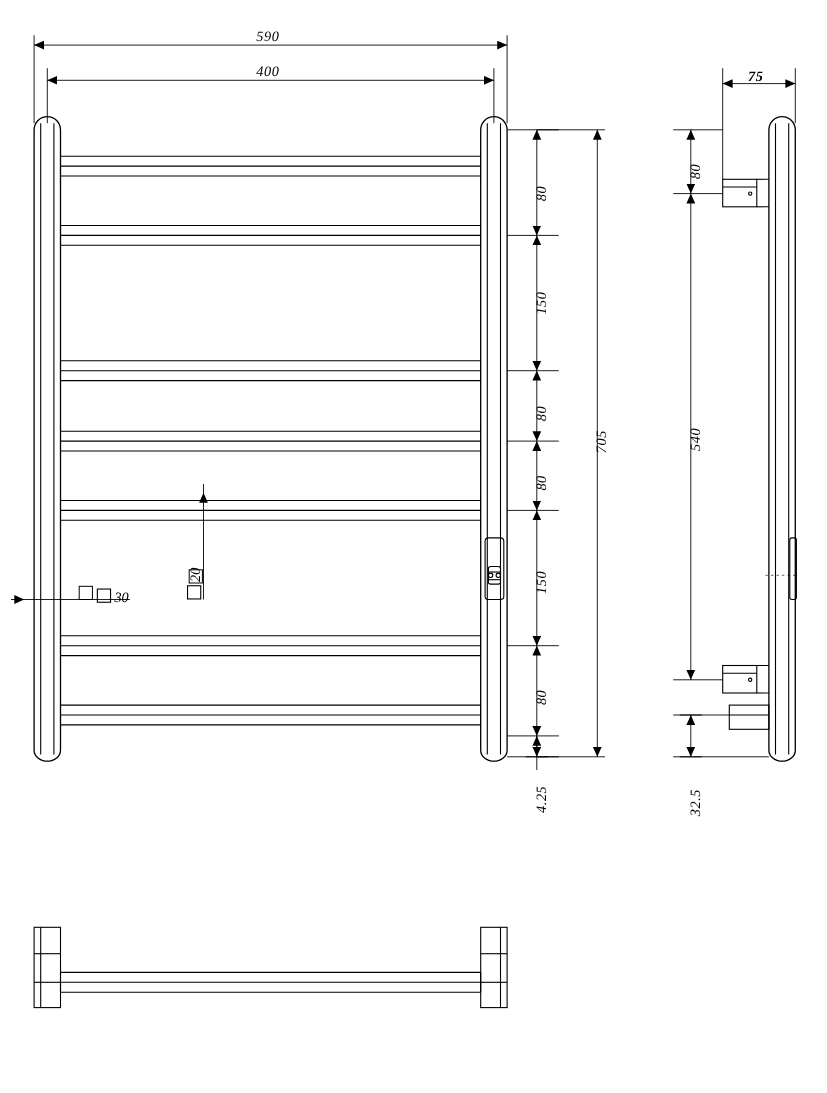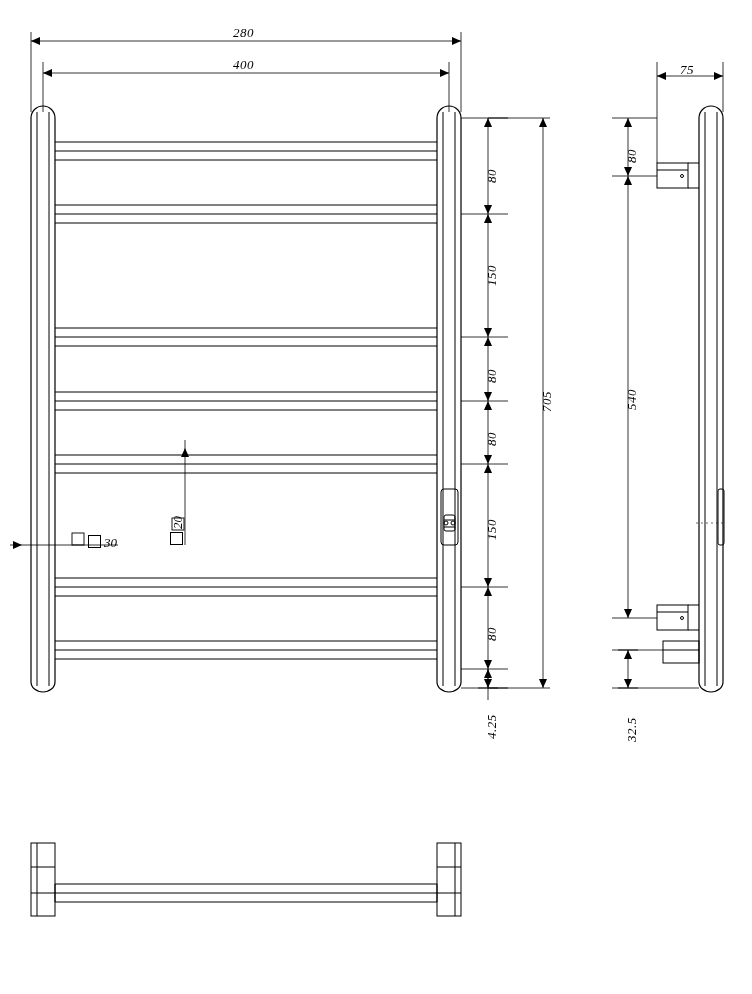--- a/index.html
+++ b/index.html
@@ -221,32 +221,32 @@
       <line x1="55" y1="884" x2="437" y2="884"></line>
       <line x1="55" y1="893" x2="437" y2="893"></line>
       <line x1="55" y1="902" x2="437" y2="902"></line>
       <line x1="55" y1="884" x2="55" y2="902"></line>
       <line x1="437" y1="884" x2="437" y2="902"></line>
     </g>
 
   </g>
 </svg>
 
-<div class="dimlabel" style="left:233px; top:25px;">280</div>
+<div class="dimlabel" style="left:233px; top:25px;">590</div>
 <div class="dimlabel" style="left:233px; top:57px;">400</div>
 
 <div class="dimlabel rot" style="left:484px; top:183px;">80</div>
 <div class="dimlabel rot" style="left:484px; top:286px;">150</div>
 <div class="dimlabel rot" style="left:484px; top:383px;">80</div>
 <div class="dimlabel rot" style="left:484px; top:446px;">80</div>
 <div class="dimlabel rot" style="left:484px; top:540px;">150</div>
 <div class="dimlabel rot" style="left:484px; top:641px;">80</div>
 
 <div class="dimlabel rot" style="left:539px; top:412px;">705</div>
 <div class="dimlabel rot" style="left:484px; top:739px;">4.25</div>
 
 <div class="sqsym" style="left:88px; top:535px;"><span class="sqbox"></span><span>30</span></div>
 <div class="sqsym rot" style="left:170px; top:545px;"><span class="sqbox"></span><span>20</span></div>
 
-<div class="dimlabel" style="left:680px; top:62px;">75</div>
+<div class="dimlabel" style="left:680px; top:62px;font-weight:bold;">75</div>
 <div class="dimlabel rot" style="left:624px; top:163px;">80</div>
 <div class="dimlabel rot" style="left:624px; top:410px;">540</div>
 <div class="dimlabel rot" style="left:624px; top:742px;">32.5</div>
 
 </body></html>

